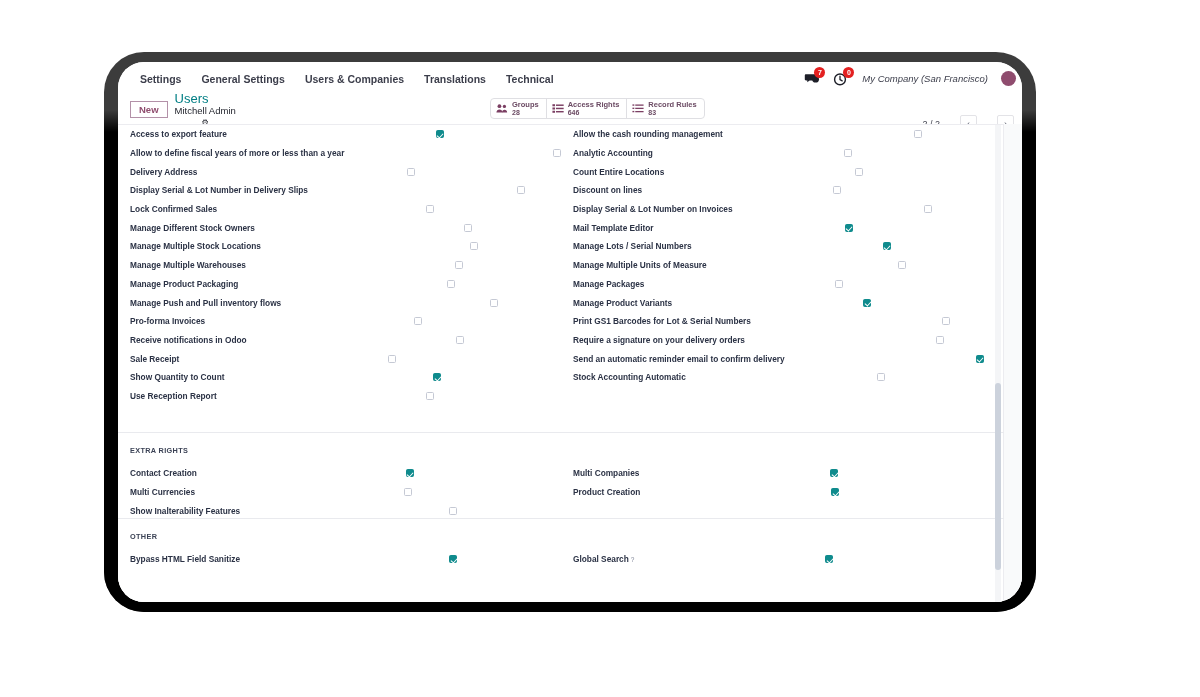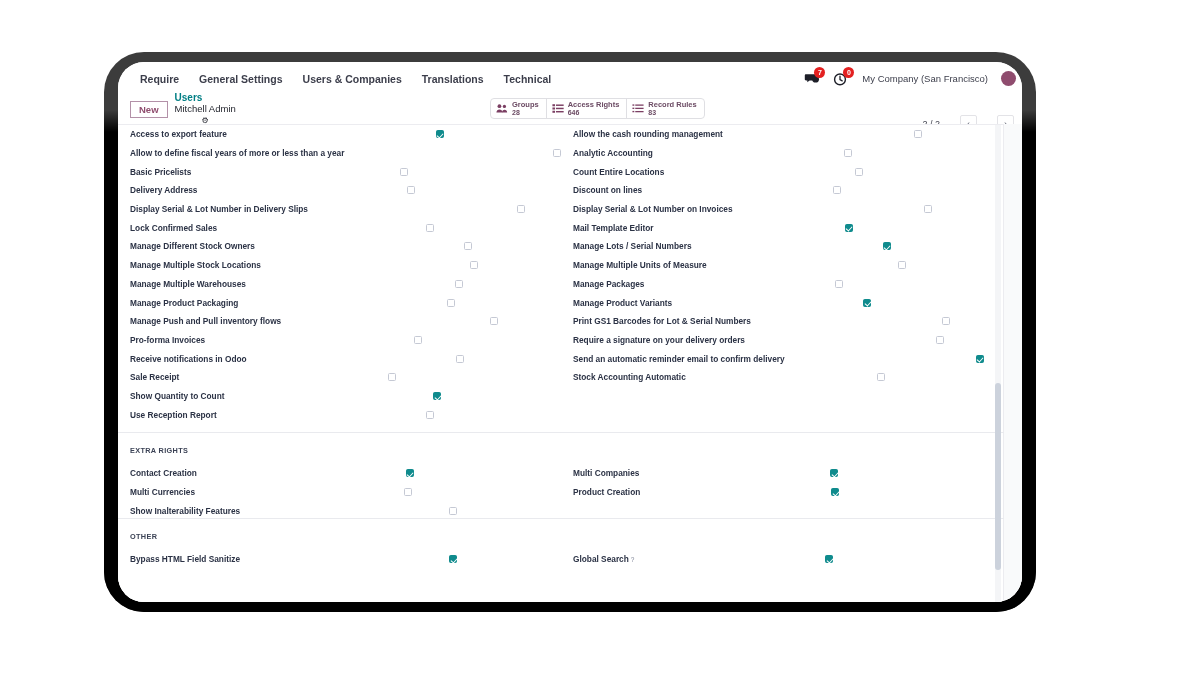--- a/index.html
+++ b/index.html
@@ -57,21 +57,21 @@
     display: flex; align-items: center; gap: 13px;
   }
   .sys-icon { position: relative; width: 16px; height: 16px; cursor: pointer; }
   .badge {
     position: absolute; top: -4px; right: -5px;
     min-width: 11px; height: 11px; padding: 0 2px;
     background: #e32020; color: #fff;
     border-radius: 6px; font-size: 7px; line-height: 11px;
     text-align: center; font-weight: 700;
   }
-  .company-name { font-size: 9.5px; color: #3c3e4b; white-space: nowrap; cursor: pointer; }
+  .company-name { font-size: 9.5px; color: #3c3e4b; white-space: nowrap; cursor: pointer; font-style: italic; }
   .avatar {
     width: 15px; height: 15px; border-radius: 50%;
     background: #8f4c6e; cursor: pointer;
   }
 
   
   .cp {
     position: absolute; left: 0; top: 33px;
     width: 904px; height: 29px;
     background: #ffffff;
@@ -80,21 +80,21 @@
   .new-btn {
     margin-left: 12px;
     padding: 2px 8px;
     border: 1px solid #b391a8;
     border-radius: 0;
     color: #8f4c6e; background: #fff;
     font-size: 9.5px; font-weight: 600;
     cursor: pointer;
   }
   .breadcrumb { margin-left: 7px; line-height: 1.08; }
-  .bc-parent { font-size: 10px; color: #017e84; font-weight: 700; cursor: pointer; }
+  .bc-parent { font-size: 13px; color: #017e84; font-weight: 400; cursor: pointer; }
   .bc-record { font-size: 9.5px; color: #1d1f28; font-weight: 500; display: flex; align-items: center; gap: 3px; flex-direction: column; }
   .gear-dot { font-size: 8px; color: #1d1f28; }
 
   .stat-group {
     position: absolute; left: 372px; top: 3px;
     display: flex; border: 1px solid #dfdfe3; border-radius: 4px; overflow: hidden;
     background: #fff;
   }
   .stat-btn {
     display: flex; align-items: center; gap: 4px;
@@ -219,21 +219,21 @@
 
 <div id="stage">
 
   <div class="bezel-dark"></div>
   <div class="bezel-black"></div>
 
   <div class="screen">
 
     <div class="menubar">
       <div class="menu-items">
-        <div class="menu-item brand">Require</div>
+        <div class="menu-item brand">Settings</div>
         <div class="menu-item">General Settings</div>
         <div class="menu-item">Users &amp; Companies</div>
         <div class="menu-item">Translations</div>
         <div class="menu-item">Technical</div>
       </div>
 
       <div class="systray">
         <div class="sys-icon">
           <svg viewBox="0 0 16 16" width="16" height="16" aria-hidden="true">
             <path d="M2 3.2h8.5c.7 0 1.2.5 1.2 1.2v3.8c0 .7-.5 1.2-1.2 1.2H5.6L3.3 11.2V9.4H2c-.7 0-1.2-.5-1.2-1.2V4.4C.8 3.7 1.3 3.2 2 3.2z" fill="#1d1f28"></path>
@@ -327,26 +327,20 @@
                   <span class="cbx on"></span>
                 </span>
               </div>
               <div class="opt-row">
                 <span class="opt-label">Allow to define fiscal years of more or less than a year</span>
                 <span class="opt-box-slot">
                   <span class="cbx"></span>
                 </span>
               </div>
               <div class="opt-row">
-                <span class="opt-label">Basic Pricelists</span>
-                <span class="opt-box-slot">
-                  <span class="cbx"></span>
-                </span>
-              </div>
-              <div class="opt-row">
                 <span class="opt-label">Delivery Address</span>
                 <span class="opt-box-slot">
                   <span class="cbx"></span>
                 </span>
               </div>
               <div class="opt-row">
                 <span class="opt-label">Display Serial &amp; Lot Number in Delivery Slips</span>
                 <span class="opt-box-slot">
                   <span class="cbx"></span>
                 </span>

